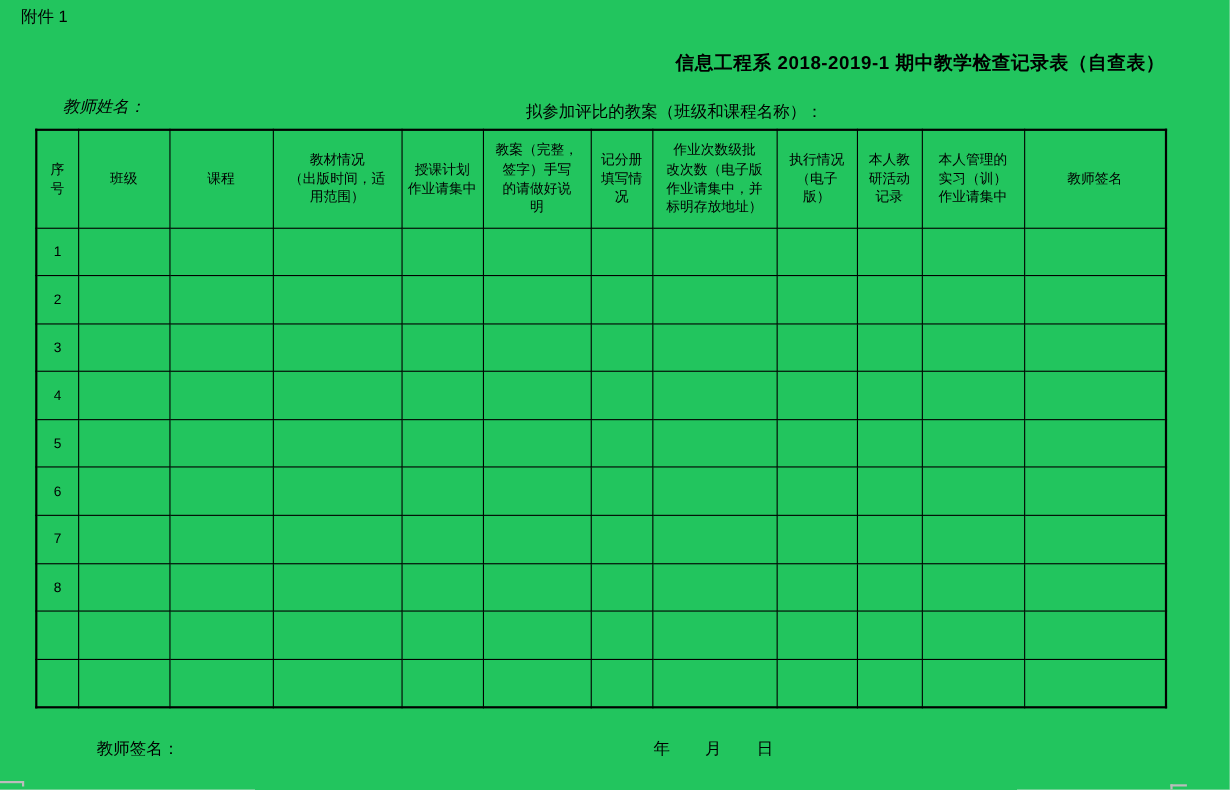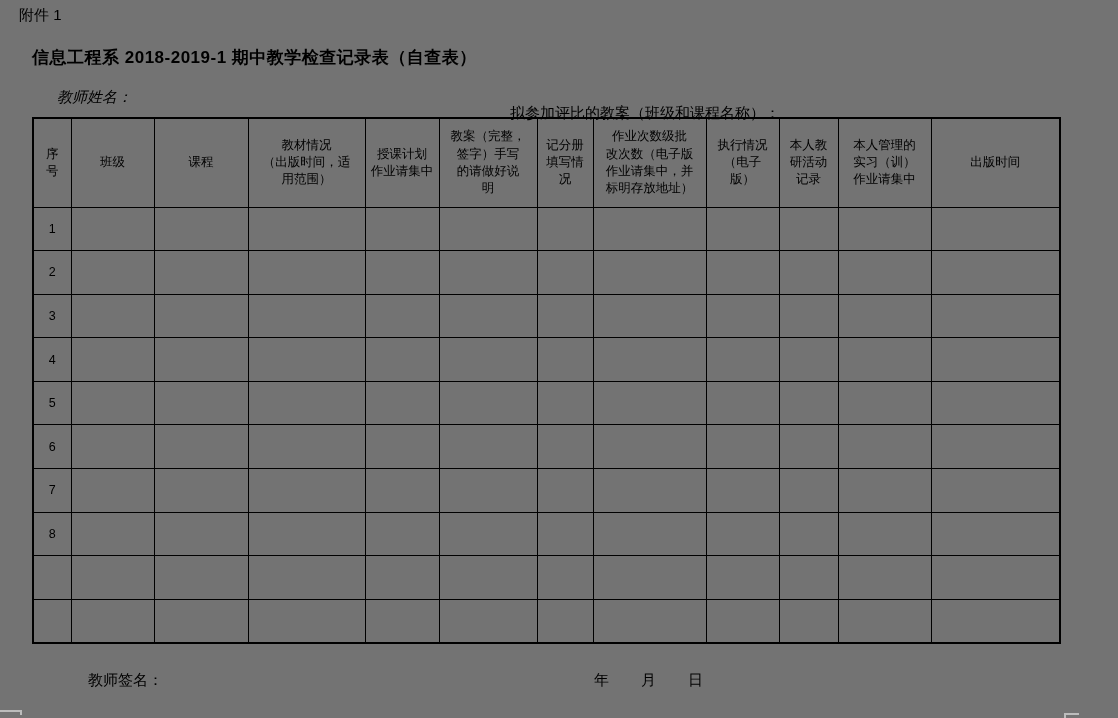--- a/index.html
+++ b/index.html
@@ -1,49 +1,49 @@
 <!DOCTYPE html>
 <html><head>
 <meta charset="utf-8">
 <style>
   html, body { margin: 0; padding: 0; background: #e8e8e8; }
   .page {
     position: relative;
     width: 1118px;
     height: 718px;
-    background: #737373;
+    background: #22c55e;
     font-family: "Liberation Sans", sans-serif;
     color: #000;
     overflow: hidden;
   }
   .attachment-label {
     position: absolute;
     left: 19px;
     top: 6px;
     font-size: 15px;
   }
   .doc-title {
     position: absolute;
     left: 32px;
     top: 46px;
     width: 1027px;
-    text-align: left;
+    text-align: right;
     font-size: 17px;
     font-weight: 700;
     letter-spacing: 0.5px;
   }
   .meta-row {
     position: absolute;
     left: 0;
     top: 88px;
     width: 1118px;
     font-size: 15px;
   }
   .teacher-name-label { position: absolute; left: 57px; top: 0; font-style: italic; }
-  .evaluation-label   { position: absolute; left: 478px; top: 16px; margin-left: 32px; }
+  .evaluation-label   { position: absolute; left: 478px; top: 4px; }
 
   table.inspection {
     position: absolute;
     left: 32px;
     top: 117px;
     width: 1027px;
     border-collapse: collapse;
     table-layout: fixed;
     border: 2px solid #000;
   }
@@ -155,21 +155,21 @@
 标明存放地址）</th>
           <th>执行情况
 （电子
 版）</th>
           <th>本人教
 研活动
 记录</th>
           <th>本人管理的
 实习（训）
 作业请集中</th>
-          <th>出版时间</th>
+          <th>教师签名</th>
         </tr>
     </thead>
     <tbody id="table-body">
         <tr>
           <td class="row-no">1</td>
           <td></td>
           <td></td>
           <td></td>
           <td></td>
           <td></td>

